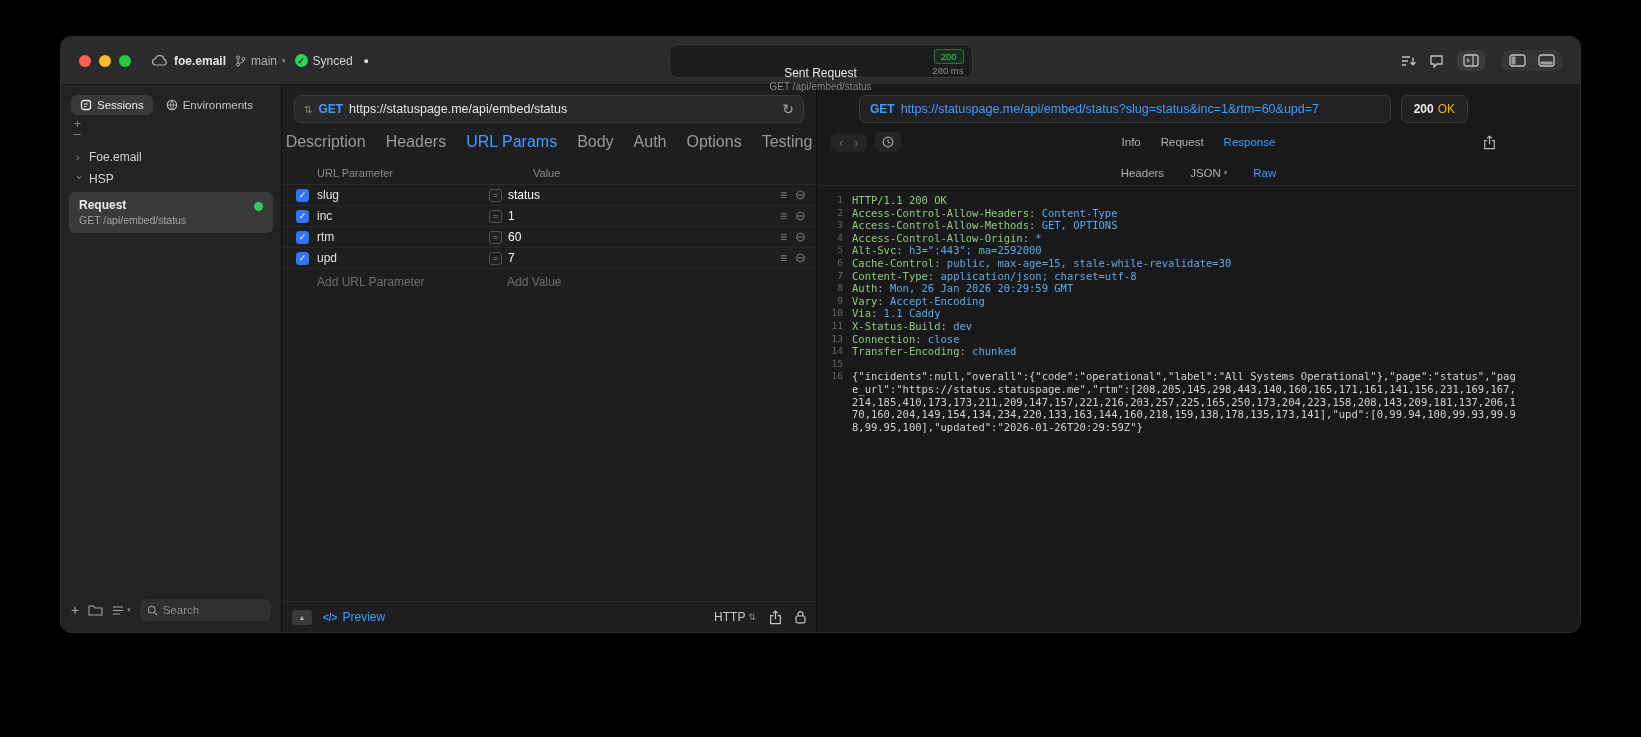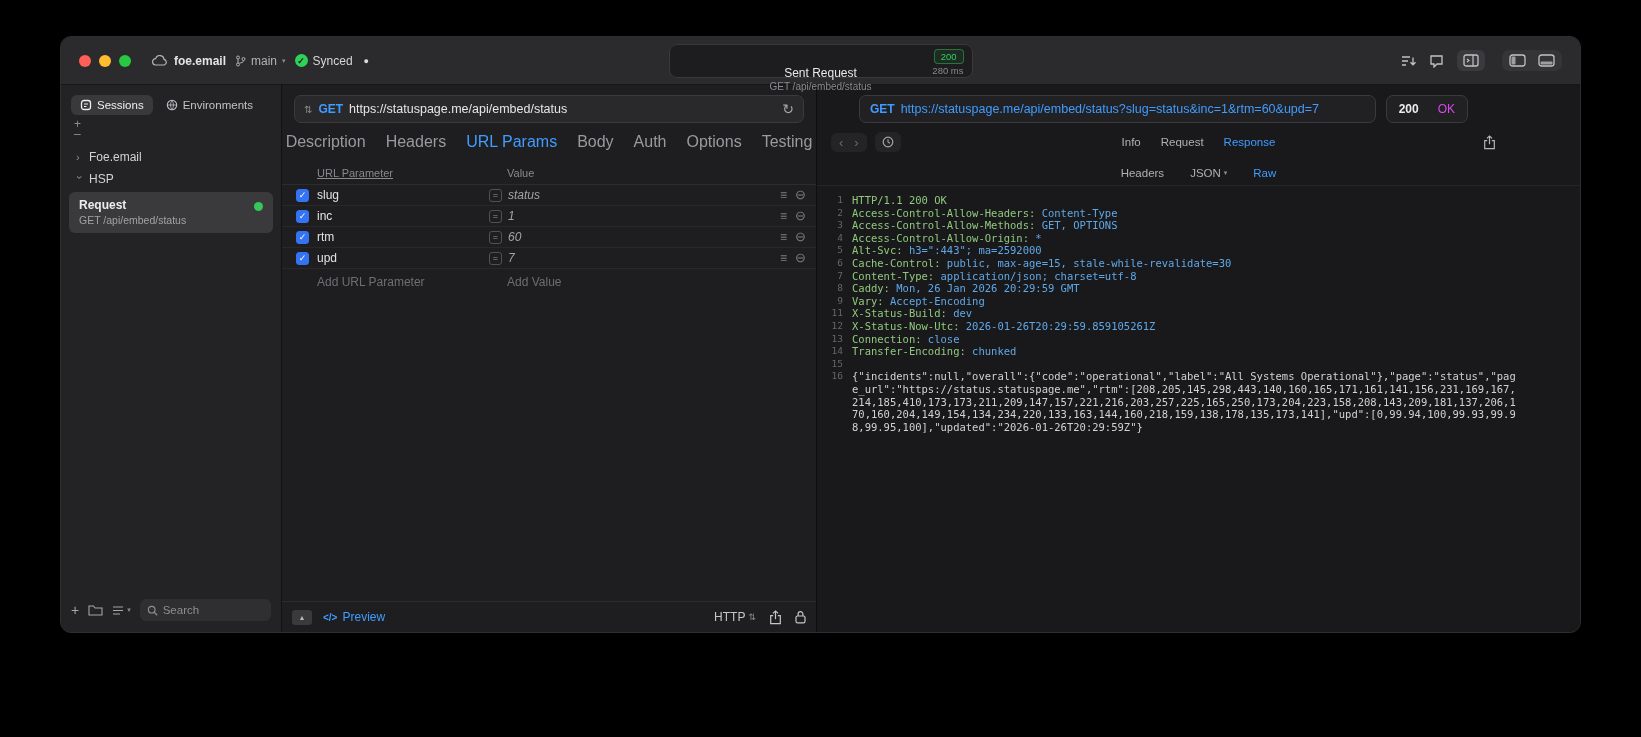--- a/index.html
+++ b/index.html
@@ -71,29 +71,29 @@
     border-radius:7px; display:flex; align-items:center; padding:0 9px; gap:6px; }
   .method-arrows { color:#8a8a8e; font-size:10px; }
   .method { color:var(--accent,#409cff); font-weight:700; font-size:12px; }
   .url-text { color:#e6e6e8; font-size:12.5px; white-space:nowrap; overflow:hidden; }
   .refresh { margin-left:auto; color:#a4a4a8; font-size:14px; }
   .req-tabs { display:flex; justify-content:center; gap:20px; flex:0 0 38px; align-items:center;
     font-size:16px; color:#9a9a9e; }
   .req-tab.active { color:var(--accent,#409cff); }
   .table-head { display:flex; align-items:center; flex:0 0 24px; padding:0 10px 0 35px;
     font-size:11px; color:#8a8a8e; border-bottom:1px solid #2c2c2e; }
-  .th-param { width:190px;text-decoration:underline; }
+  .th-param { width:216px; }
   .param-row { display:flex; align-items:center; height:21px; padding:0 10px 0 14px;
     border-bottom:1px solid #28282a; font-size:12px; }
   .cb { width:13px; height:13px; flex:0 0 13px; background:#3573f5; border-radius:3.5px;
     color:#fff; font-size:9px; display:flex; align-items:center; justify-content:center; margin-right:8px; }
   .pname { width:172px; color:#e2e2e4; }
   .eq { width:13px; height:13px; flex:0 0 13px; border:1px solid #515155; border-radius:3px;
     color:#9a9a9e; font-size:9px; display:flex; align-items:center; justify-content:center; margin-right:6px; }
-  .pval { flex:1; color:#a3a3a3;font-style:italic; }
+  .pval { flex:1; color:#ffffff; }
   .row-icons { display:flex; gap:8px; color:#7e7e82; align-items:center; }
   .ric { font-size:12px; line-height:12px; }
   .ric.minus { font-size:13px; }
   .add-row { display:flex; align-items:center; height:25px; padding-left:35px; font-size:12px; color:#6e6e72; }
   .add-param { width:190px; }
   .mid-footer { margin-top:auto; flex:0 0 31px; border-top:1px solid #2c2c2e; display:flex;
     align-items:center; padding:0 10px; gap:11px; }
   .collapse-box { width:20px; height:15px; background:#3a3a3c; border-radius:3px; color:#b8b8bc;
     font-size:7px; display:flex; align-items:center; justify-content:center; }
   .preview { display:flex; align-items:center; gap:5px; color:var(--accent,#409cff); font-size:12px; }
@@ -105,21 +105,21 @@
   
   .right { flex:1; background:#19191b; display:flex; flex-direction:column; min-width:0; }
   .resp-top { display:flex; align-items:center; gap:10px; padding:10px 112px 0 42px; }
   .resp-url { flex:1; height:28px; border:1px solid #3a3a3c; background:#212123; border-radius:7px;
     display:flex; align-items:center; gap:6px; padding:0 10px; overflow:hidden; white-space:nowrap; }
   .resp-method { color:var(--accent,#409cff); font-weight:700; font-size:12px; }
   .resp-url-text { color:var(--accent,#409cff); font-size:12.5px; overflow:hidden; text-overflow:ellipsis; }
   .resp-status { height:28px; border:1px solid #3a3a3c; background:#212123; border-radius:7px;
     padding:0 12px; display:flex; align-items:center; gap:4px; font-size:12px; }
   .resp-status .code { color:#ececee; font-weight:700; }
-  .resp-status .ok { color:#d946ef;margin-left:15px; }
+  .resp-status .ok { color:#eab308; }
   .resp-nav { position:relative; flex:0 0 38px; display:flex; align-items:center; padding:0 14px; }
   .nav-left { display:flex; align-items:center; gap:8px; }
   .chev-group { background:#242427; border-radius:6px; display:flex; gap:11px; padding:2px 8px;
     color:#6a6a6e; font-size:13px; }
   .clock-box { background:#242427; border-radius:6px; padding:4px 7px; color:#a4a4a8; display:flex; }
   .resp-tabs { position:absolute; left:50%; transform:translateX(-50%); display:flex; gap:20px;
     font-size:11.5px; color:#b0b0b4; }
   .resp-tab.active { color:var(--accent,#409cff); }
   .nav-right { margin-left:auto; margin-right:70px; color:#b6b6ba; display:flex; }
   .resp-subtabs { flex:0 0 25px; display:flex; justify-content:center; align-items:center; gap:26px;
@@ -471,33 +471,33 @@
             <div class="resp-line">
               <span class="ln">6</span>
               <span class="lc"><span class="hname">Cache-Control:</span><span class="hval"> public, max-age=15, stale-while-revalidate=30</span></span>
             </div>
             <div class="resp-line">
               <span class="ln">7</span>
               <span class="lc"><span class="hname">Content-Type:</span><span class="hval"> application/json; charset=utf-8</span></span>
             </div>
             <div class="resp-line">
               <span class="ln">8</span>
-              <span class="lc"><span class="hname">Caddy:</span><span class="hval"> Mon, 26 Jan 2026 20:29:59 GMT</span></span>
+              <span class="lc"><span class="hname">Auth:</span><span class="hval"> Mon, 26 Jan 2026 20:29:59 GMT</span></span>
             </div>
             <div class="resp-line">
               <span class="ln">9</span>
               <span class="lc"><span class="hname">Vary:</span><span class="hval"> Accept-Encoding</span></span>
             </div>
             <div class="resp-line">
+              <span class="ln">10</span>
+              <span class="lc"><span class="hname">Via:</span><span class="hval"> 1.1 Caddy</span></span>
+            </div>
+            <div class="resp-line">
               <span class="ln">11</span>
               <span class="lc"><span class="hname">X-Status-Build:</span><span class="hval"> dev</span></span>
-            </div>
-            <div class="resp-line">
-              <span class="ln">12</span>
-              <span class="lc"><span class="hname">X-Status-Now-Utc:</span><span class="hval"> 2026-01-26T20:29:59.859105261Z</span></span>
             </div>
             <div class="resp-line">
               <span class="ln">13</span>
               <span class="lc"><span class="hname">Connection:</span><span class="hval"> close</span></span>
             </div>
             <div class="resp-line">
               <span class="ln">14</span>
               <span class="lc"><span class="hname">Transfer-Encoding:</span><span class="hval"> chunked</span></span>
             </div>
             <div class="resp-line">

